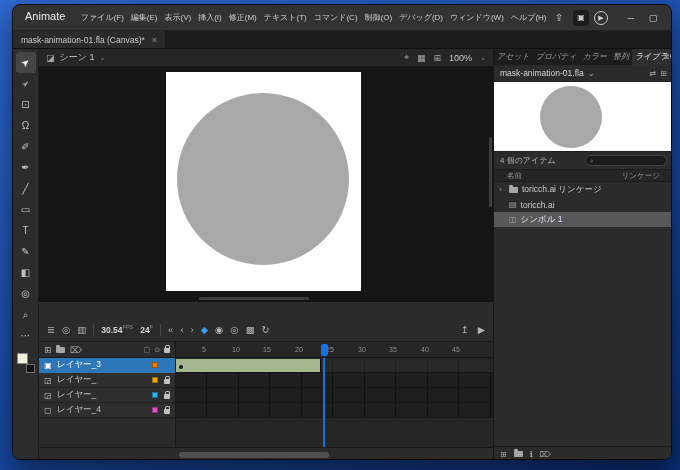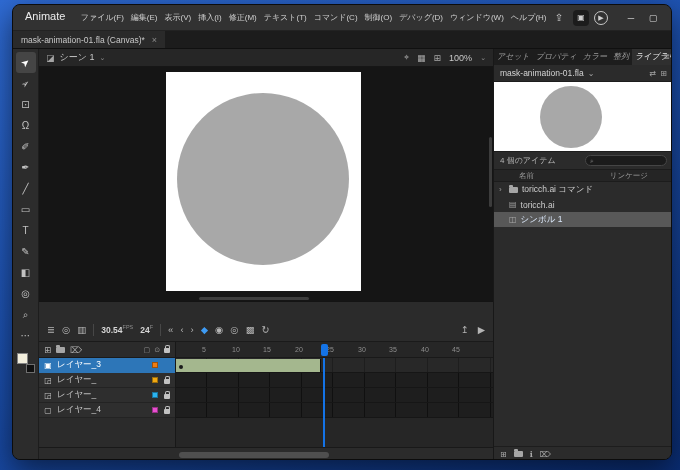--- a/index.html
+++ b/index.html
@@ -90,21 +90,21 @@
   .rp-menu{position:absolute;right:3px;top:0;line-height:16px;font-size:8px;color:#9b9b9b;}
   .lib-doc{height:17px;display:flex;align-items:center;padding:0 6px;font-size:8.5px;color:#d4d4d4;gap:4px;border-bottom:1px solid #1d1d1d;}
   .lib-doc .grow{flex:1;}
   .lib-ic{font-size:8px;color:#a5a5a5;}
   .lib-preview{height:70px;background:#ffffff;position:relative;border-bottom:1px solid #1d1d1d;}
   .pcircle{position:absolute;left:46px;top:4px;width:62px;height:62px;border-radius:50%;background:#a8a8a8;}
   .lib-count{height:17px;display:flex;align-items:center;padding:0 6px;font-size:8px;color:#b5b5b5;gap:16px;}
   .searchpill{margin-left:auto;width:82px;height:11px;border:1px solid #454545;background:#1b1b1b;border-radius:6px;display:flex;align-items:center;padding:0 4px;gap:3px;}
   .searchpill input{flex:1;min-width:0;background:transparent;border:none;outline:none;color:#cfcfcf;font-size:7px;}
   .sicon{font-size:7px;color:#8a8a8a;}
-  .lib-cols{height:13px;background:#252525;border-top:1px solid #1c1c1c;border-bottom:1px solid #1c1c1c;display:flex;align-items:center;padding:0 25px;font-size:7.5px;color:#9a9a9a;}
+  .lib-cols{height:13px;background:#252525;border-top:1px solid #1c1c1c;border-bottom:1px solid #1c1c1c;display:flex;align-items:center;padding:0 13px;font-size:7.5px;color:#9a9a9a;}
   .lib-cols .colr{margin-left:auto;}
   .lib-row{height:15px;display:flex;align-items:center;gap:4px;padding:0 5px;font-size:8.5px;color:#cccccc;}
   .lib-row.indent{padding-left:15px;}
   .lib-row.selected{background:#585858;color:#dce9fb;}
   .dis{font-size:8px;color:#9a9a9a;width:6px;}
   .rowic{font-size:8px;color:#a9a9a9;}
   .folder{width:9px;height:6px;background:#a6a6a6;border-radius:1px;position:relative;flex:none;}
   .folder::before{content:"";position:absolute;top:-2px;left:0;width:4px;height:2px;background:#a6a6a6;border-radius:1px 1px 0 0;}
   .lib-foot{position:absolute;bottom:0;left:0;width:100%;height:15px;border-top:1px solid #1d1d1d;display:flex;align-items:center;gap:7px;padding:0 6px;font-size:8px;color:#a8a8a8;background:#2b2b2b;}
 </style>
@@ -313,21 +313,21 @@
       </div>
 
       <div class="lib-cols">
         <span>名前</span>
         <span class="colr">リンケージ</span>
       </div>
 
       <div class="lib-row">
         <span class="dis">›</span>
         <span class="folder"></span>
-        <span>toricch.ai コマンド</span>
+        <span>toricch.ai リンケージ</span>
       </div>
       <div class="lib-row indent">
         <span class="rowic">▤</span>
         <span>toricch.ai</span>
       </div>
       <div class="lib-row indent selected">
         <span class="rowic">◫</span>
         <span>シンボル 1</span>
       </div>
 

